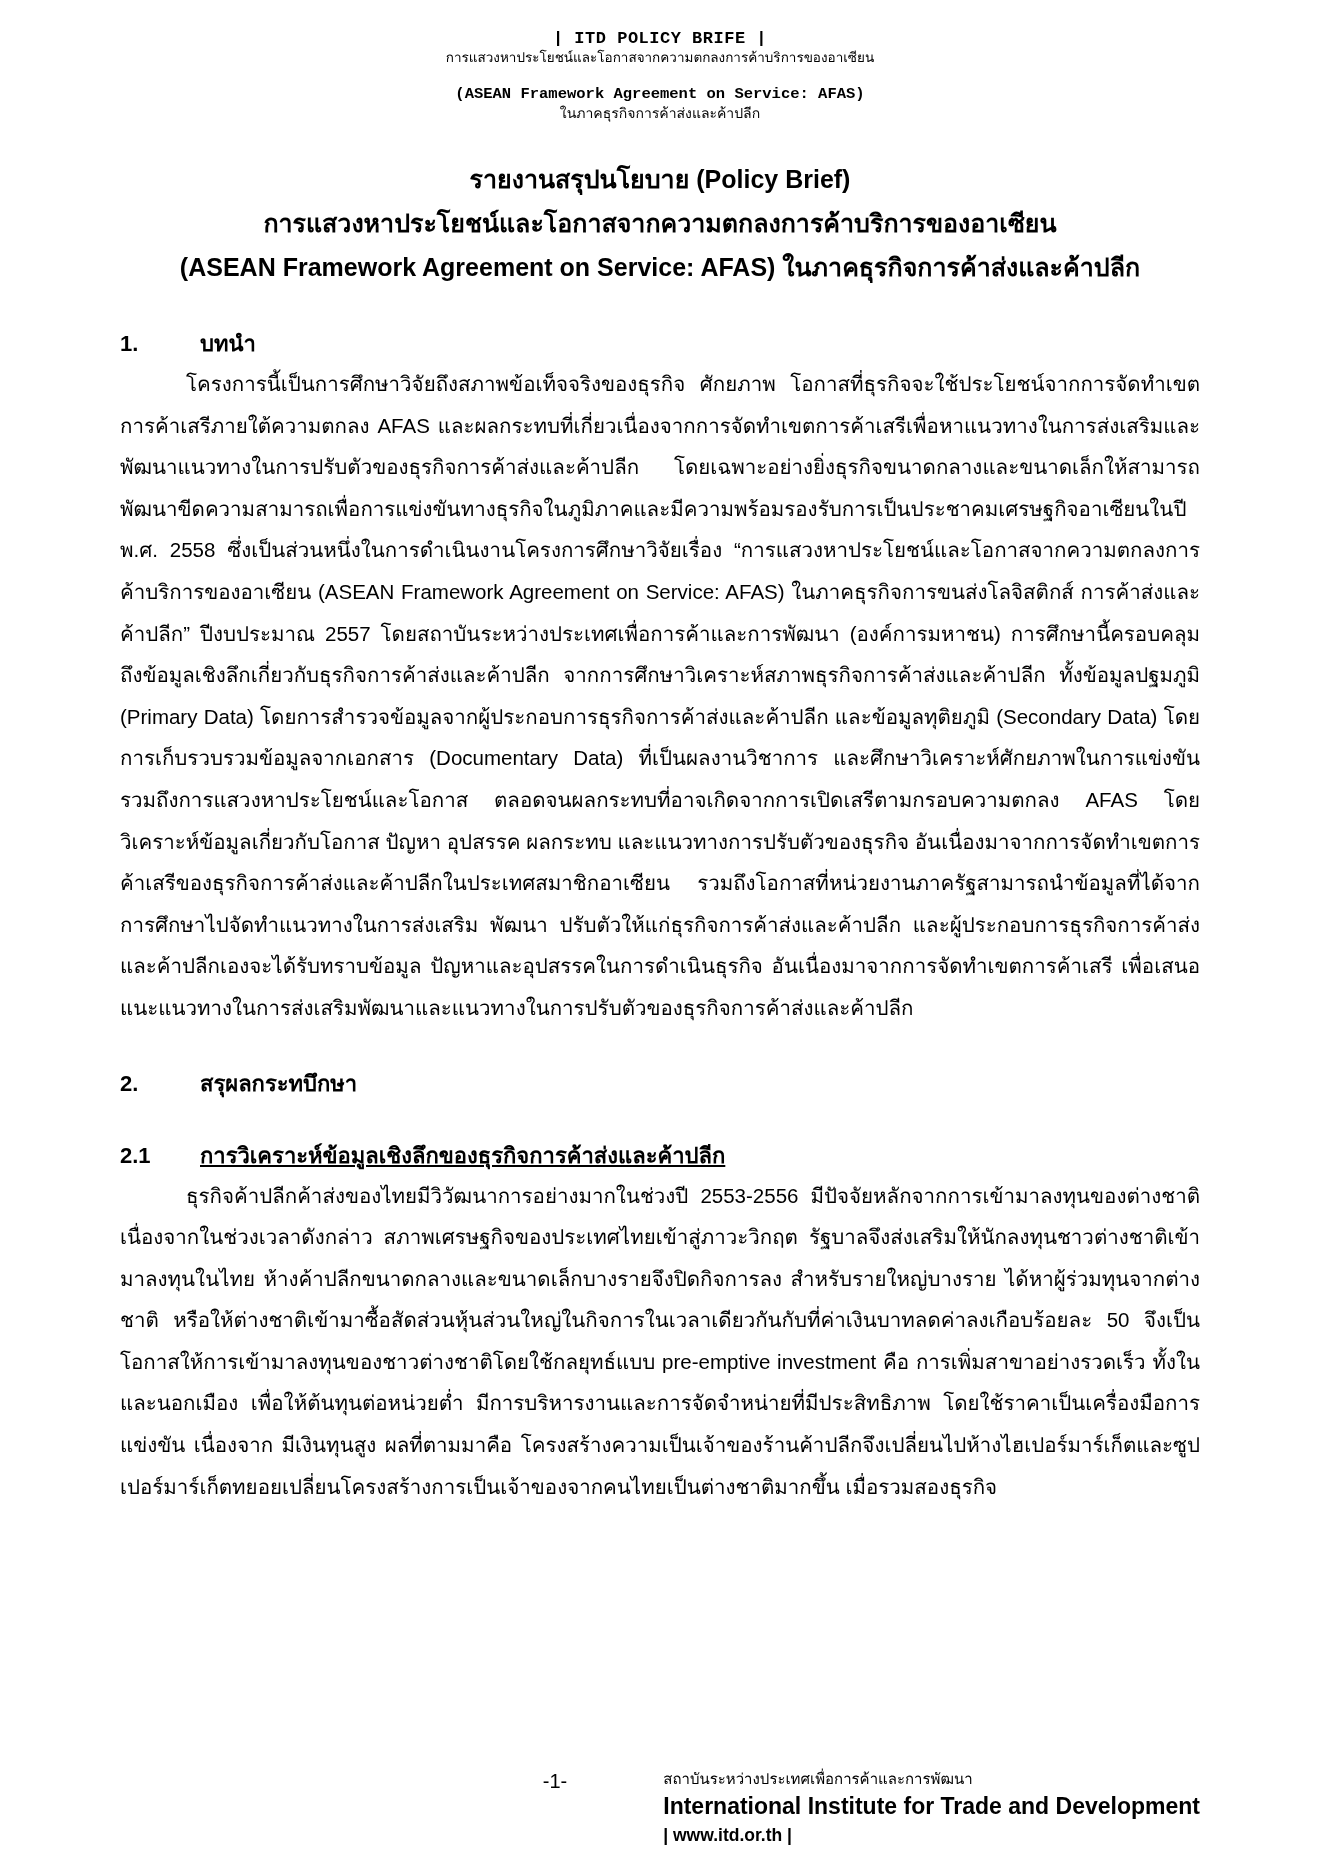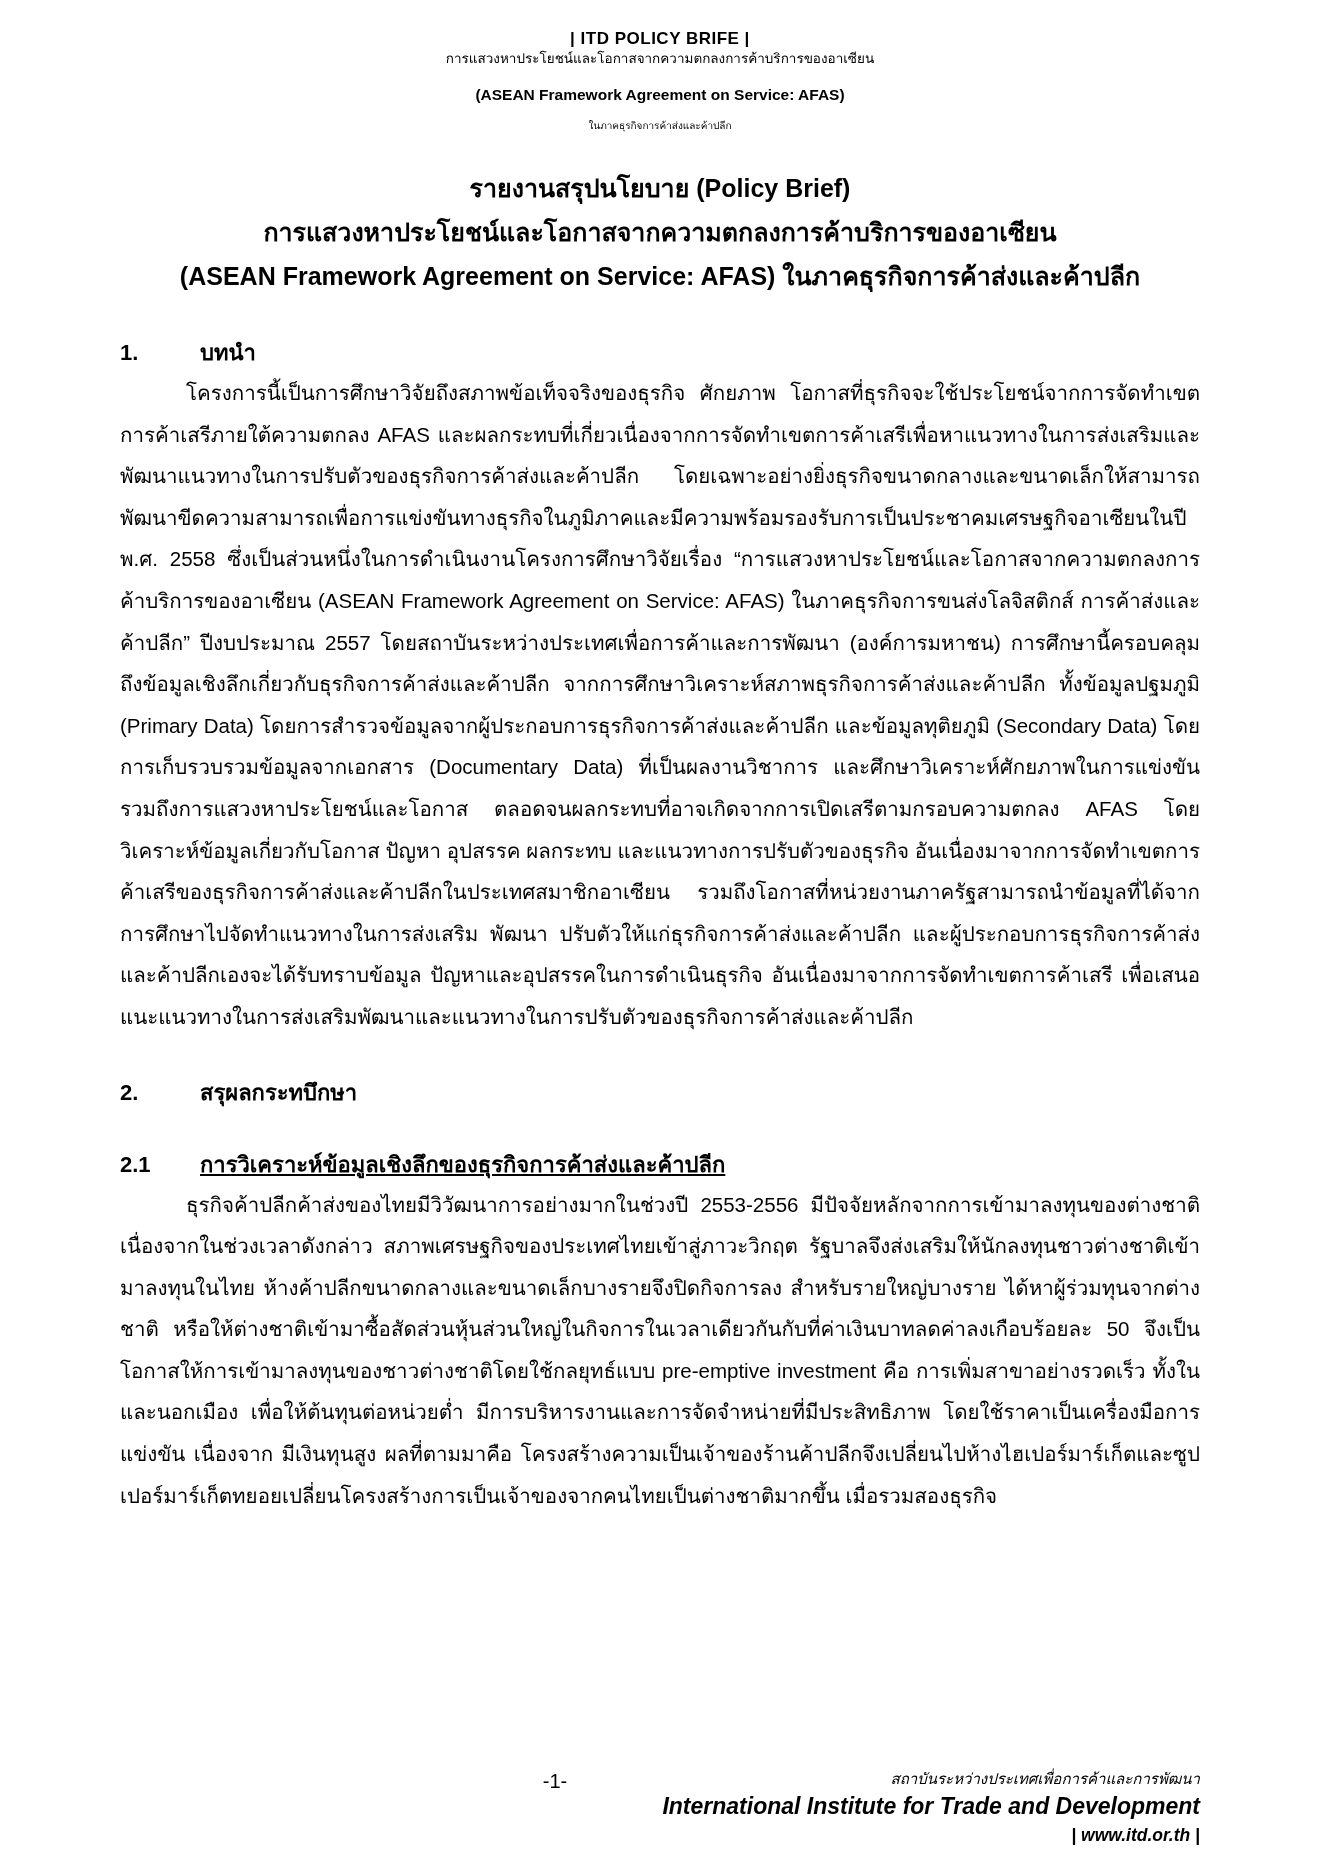--- a/index.html
+++ b/index.html
@@ -11,25 +11,25 @@
     height: 1867px;
     margin: 0 auto;
     background: #ffffff;
     color: #000000;
     overflow: hidden;
   }
   .content {
     padding: 28px 119px 0 120px;
   }
   
-  .doc-header { text-align: center; line-height: 1.25; }
+  .doc-header { text-align: center; line-height: 1.25; font-family: Liberation Mono, monospace; }
   .doc-header .hl1 { font-size: 17px; font-weight: bold; letter-spacing: .5px; }
   .doc-header .hl2 { font-size: 13.5px; margin-top: 2px; }
   .doc-header .hl3 { font-size: 15.5px; font-weight: bold; margin-top: 17px; }
-  .doc-header .hl4 { font-size: 10px; margin-top: 15px; }
+  .doc-header .hl4 { font-size: 14px; margin-top: 1px; }
   
   .title-block { text-align: center; margin-top: 34px; }
   .title-block .tl { font-size: 25px; font-weight: bold; line-height: 44px; }
   
   .section-heading {
     display: flex;
     margin-top: 38px;
     font-size: 22px;
     font-weight: bold;
     line-height: 34px;
@@ -55,23 +55,22 @@
     left: 0;
     width: 1110px;
     text-align: center;
     font-size: 20px;
     top: 2px;
   }
   .footer-org {
     position: absolute;
     right: 119px;
     top: 0;
-    text-align: right;
+    text-align: left;
     line-height: 1.45;
-    font-style: italic;
   }
   .footer-org .org-th { font-size: 15px; }
   .footer-org .org-en { font-size: 23px; font-weight: bold; }
   .footer-org .org-web { font-size: 17.5px; font-weight: bold; }
 </style>
 </head>
 <body>
 
 <div class="page">
   <div class="content">

